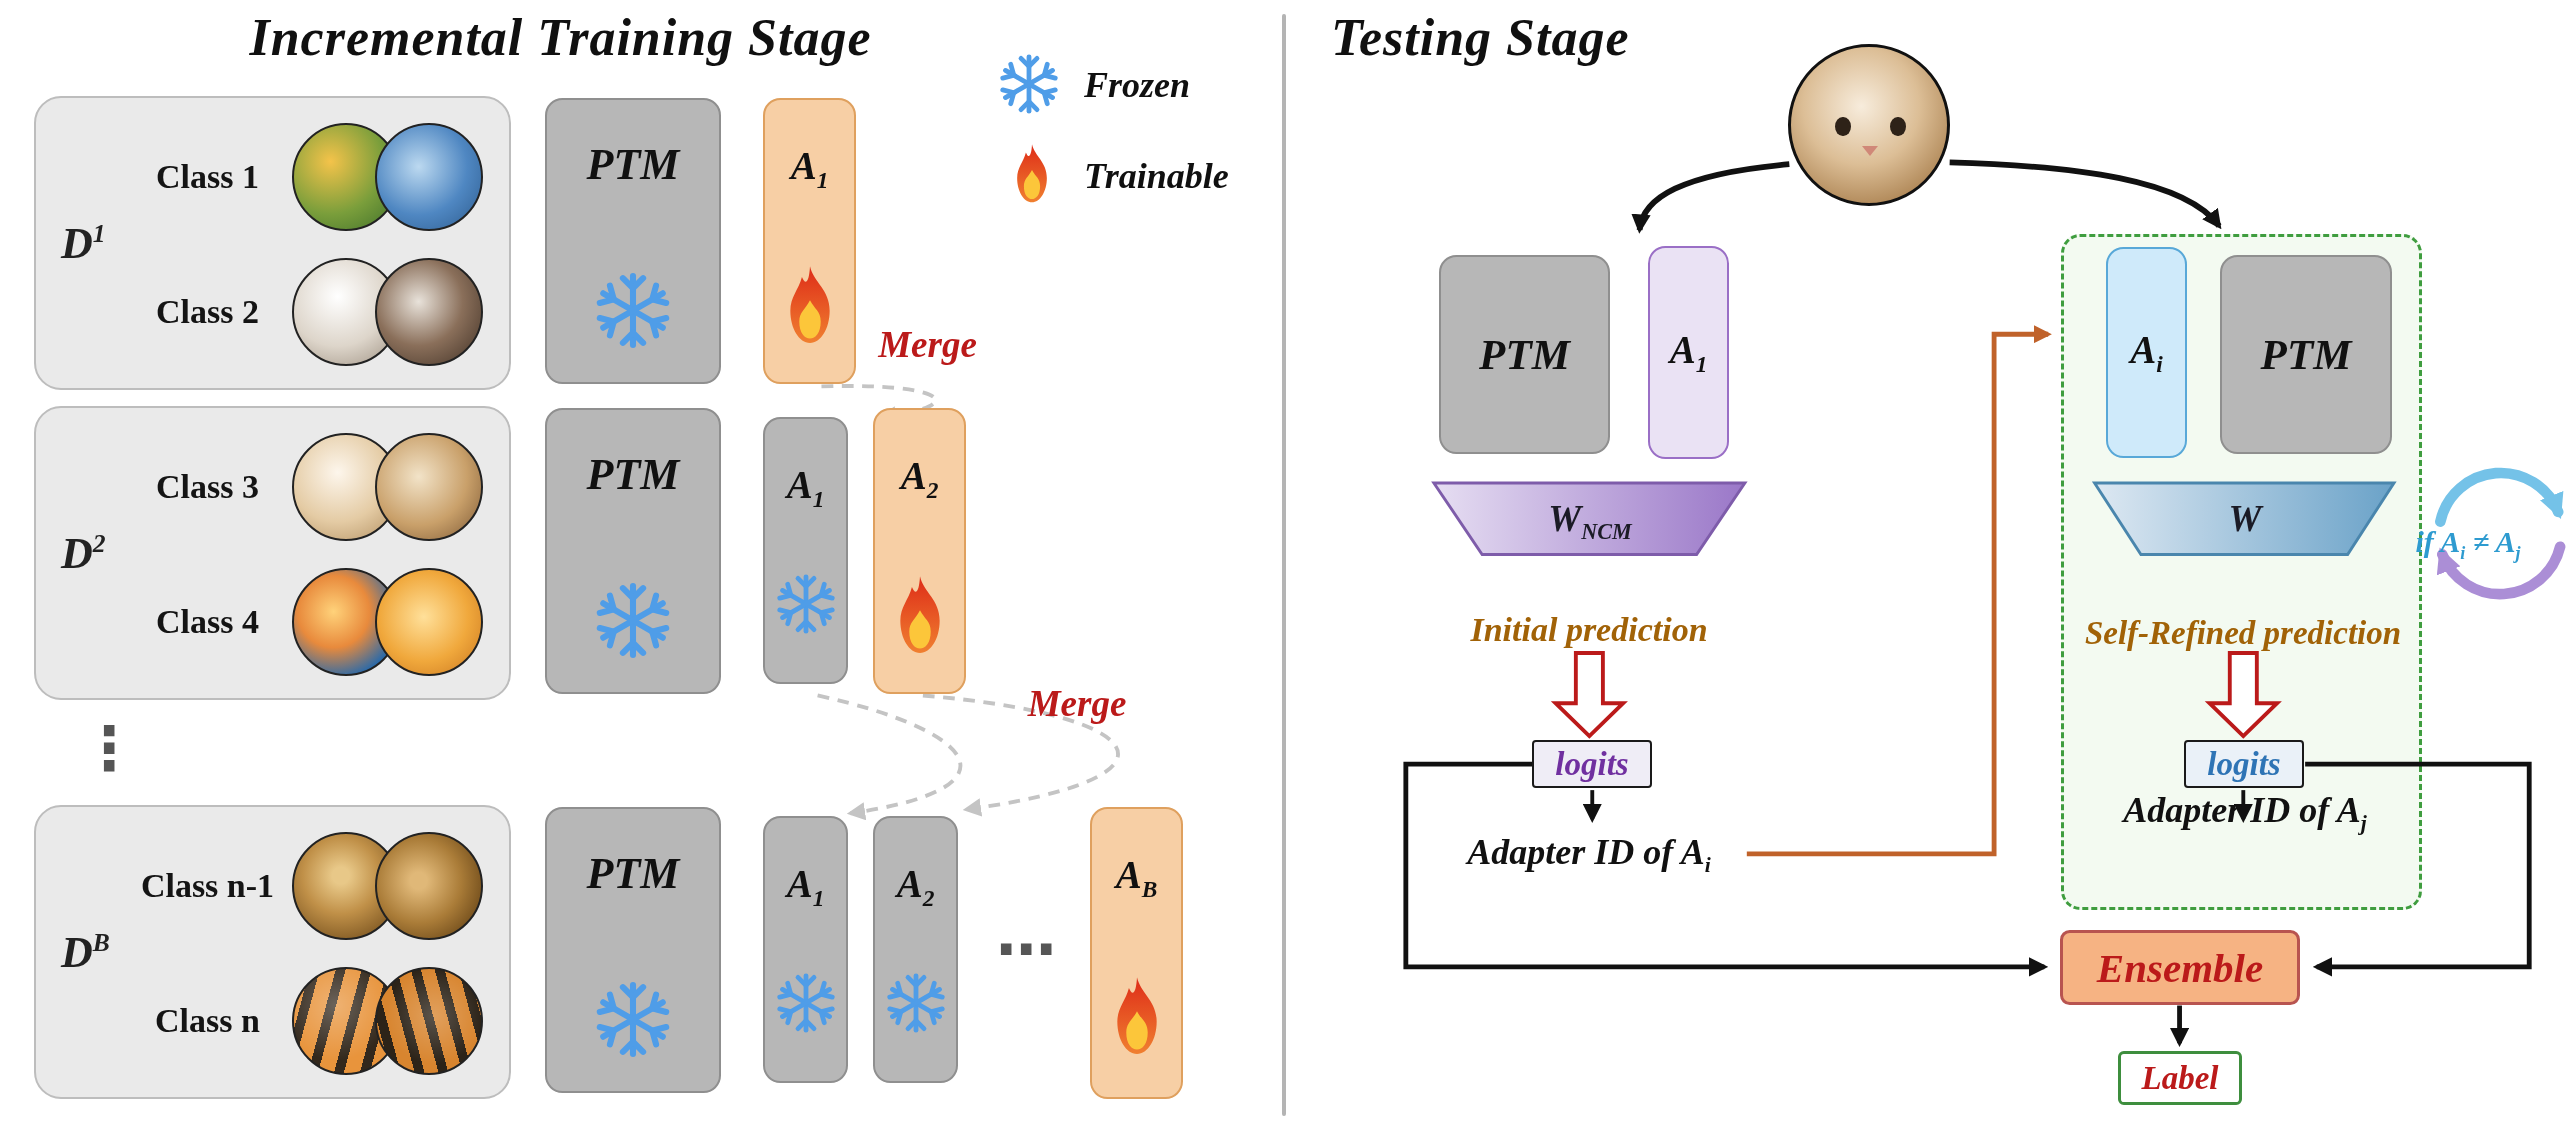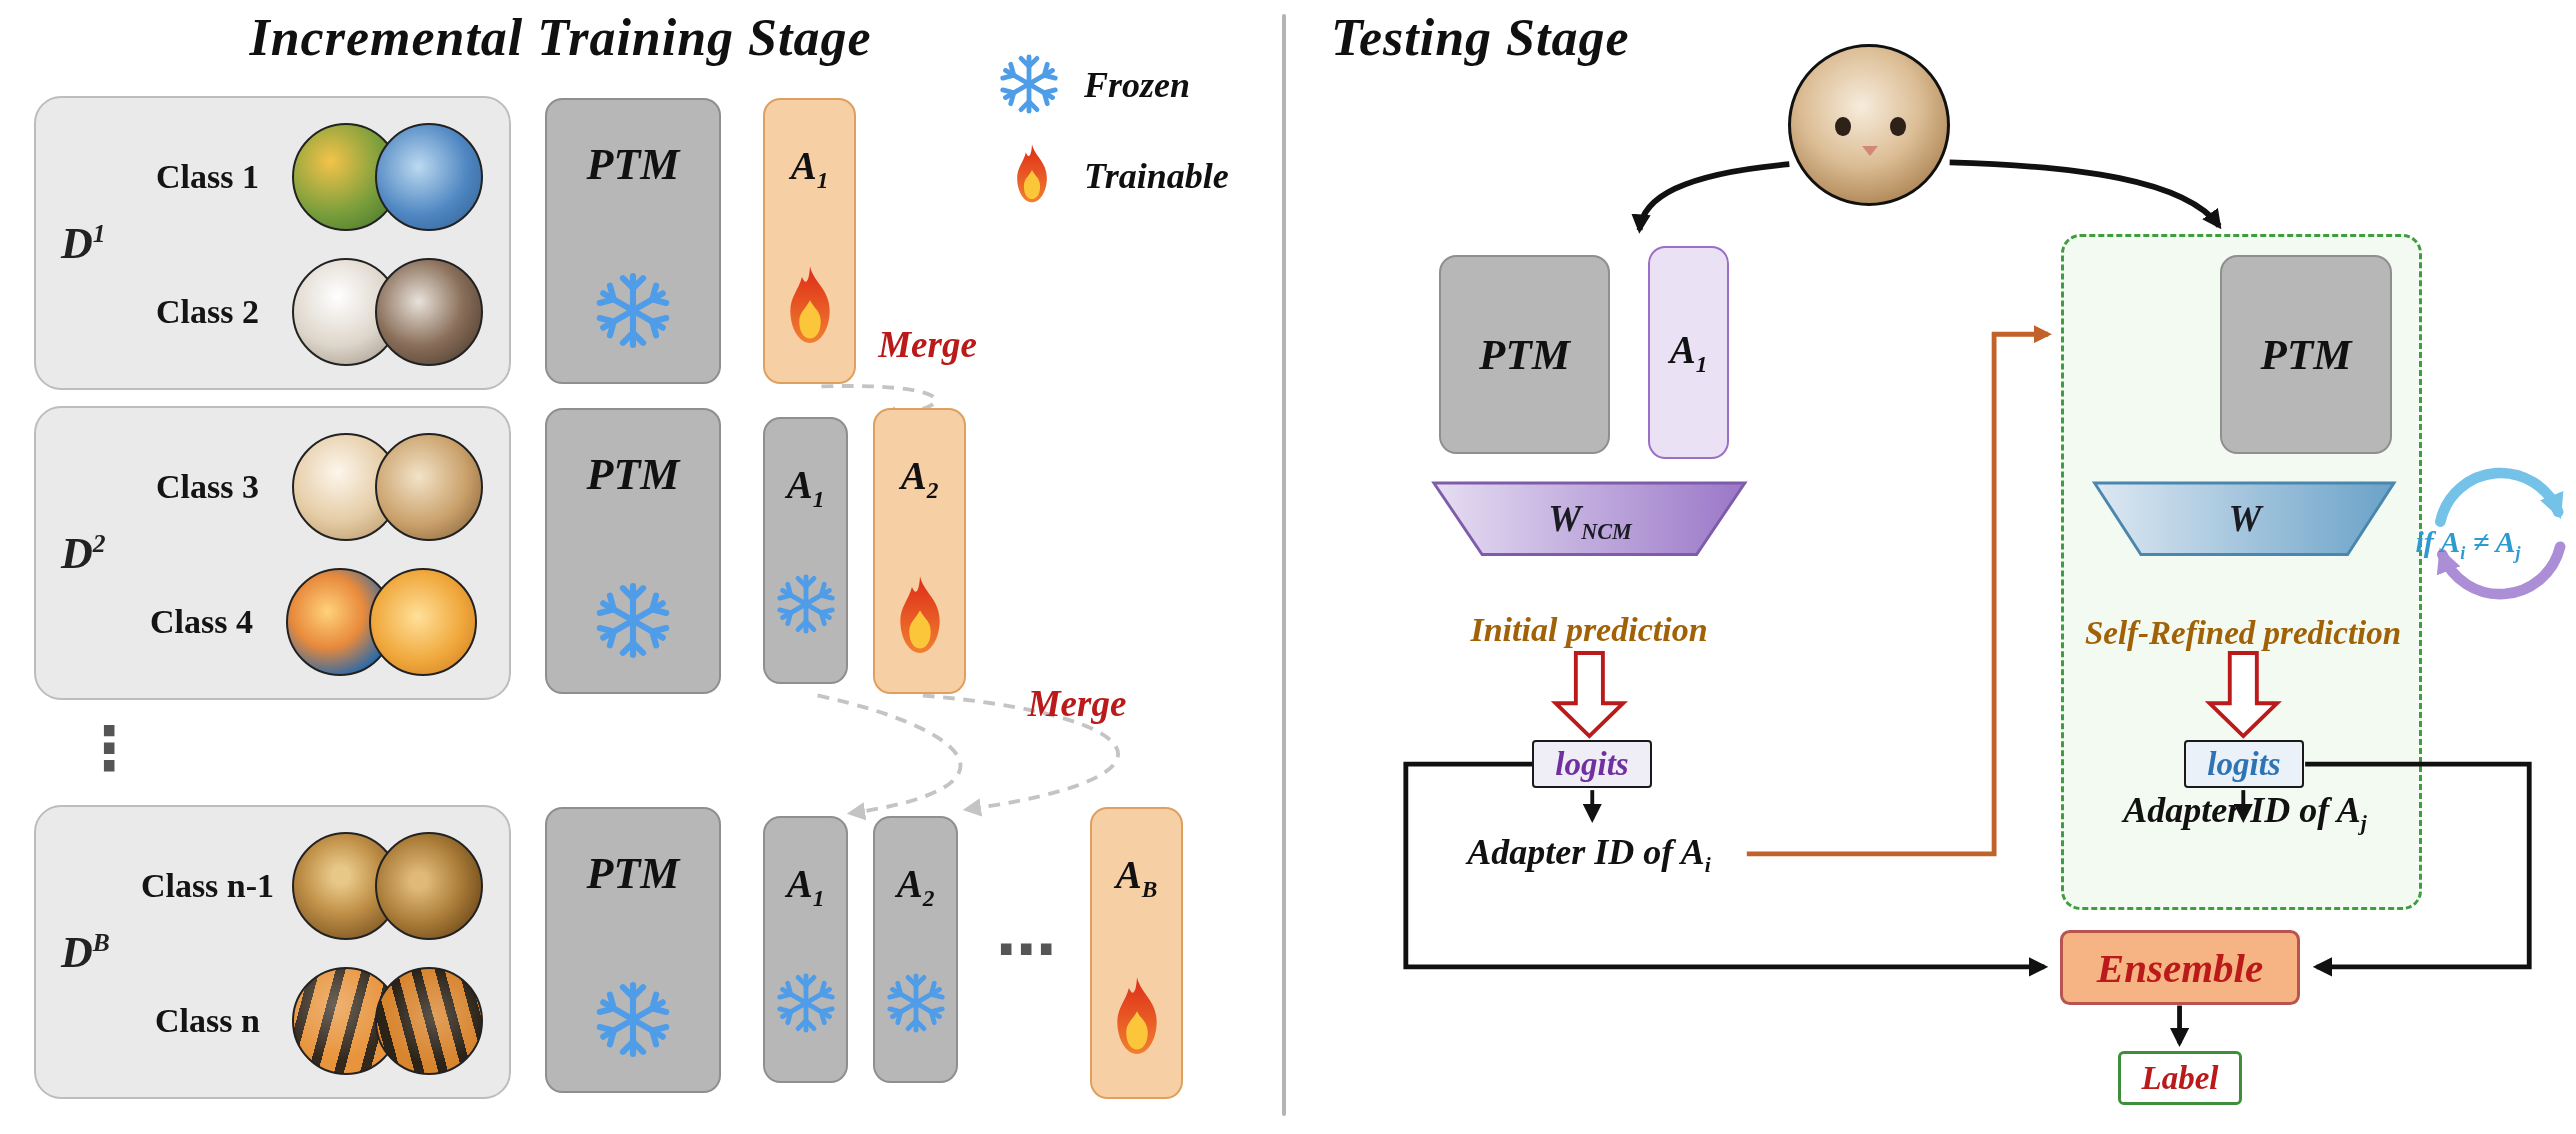--- a/index.html
+++ b/index.html
@@ -214,21 +214,21 @@
 
   <div class="dataset" style="left:34px;top:406px;width:477px;height:294px">
     <div class="dlabel"><span>D</span><sup>2</sup></div>
     <div class="class-row" style="left:93px;top:23px">
       <div class="class-label">Class 3</div>
       <div class="pair">
         <div class="photo ph-dog1"></div>
         <div class="photo ph-dog2"></div>
       </div>
     </div>
-    <div class="class-row" style="left:87px;top:158px">
+    <div class="class-row" style="left:93px;top:158px">
       <div class="class-label">Class 4</div>
       <div class="pair">
         <div class="photo ph-fish1"></div>
         <div class="photo ph-fish2"></div>
       </div>
     </div>
   </div>
   <div class="block gray" style="left:545px;top:408px;width:176px;height:286px">
     <div class="pblock-label">PTM</div>
     <svg class="icon" style="top:170px" width="81" height="81" viewBox="0 0 84 84">
@@ -316,20 +316,25 @@
   </div>
   <div class="trap-label" style="left:1445px;top:497px;width:290px">
     <span>W</span><sub>NCM</sub>
   </div>
   <div class="pred" style="left:1396px;top:611px;width:386px">Initial prediction</div>
   <div class="logits purple" style="left:1532px;top:740px;width:120px;height:48px">logits</div>
   <div class="aid" style="left:1391px;top:831px;width:396px">
     <span>Adapter ID of </span><span>A</span><sub>i</sub>
   </div>
 
+  <div class="block blueA" style="left:2106px;top:247px;width:81px;height:211px">
+    <div class="center-label">
+        <span class="lab" style="font-size:39px;font-weight:bold"><span>A</span><sub>i</sub></span>
+      </div>
+  </div>
   <div class="block gray" style="left:2220px;top:255px;width:172px;height:199px">
     <div class="center-label">
         <span class="lab">PTM</span>
       </div>
   </div>
   <div class="trap-label" style="left:2100px;top:497px;width:290px">
     <span>W</span><sub></sub>
   </div>
   <div class="pred" style="left:2066px;top:615px;width:354px;font-size:33px">Self-Refined prediction</div>
   <div class="logits blue" style="left:2184px;top:740px;width:120px;height:48px">logits</div>

